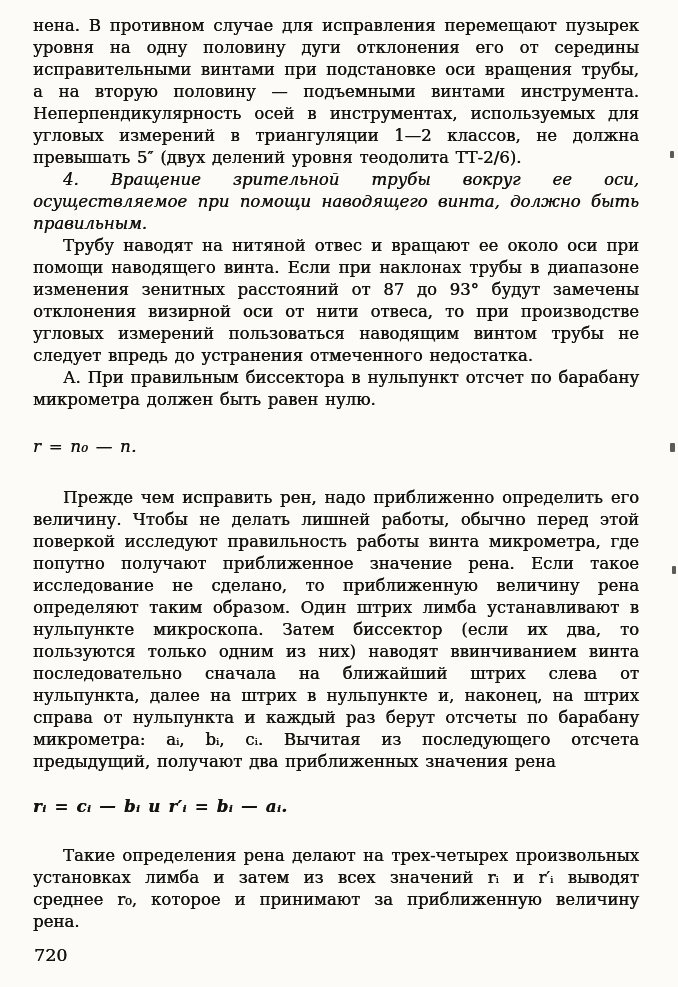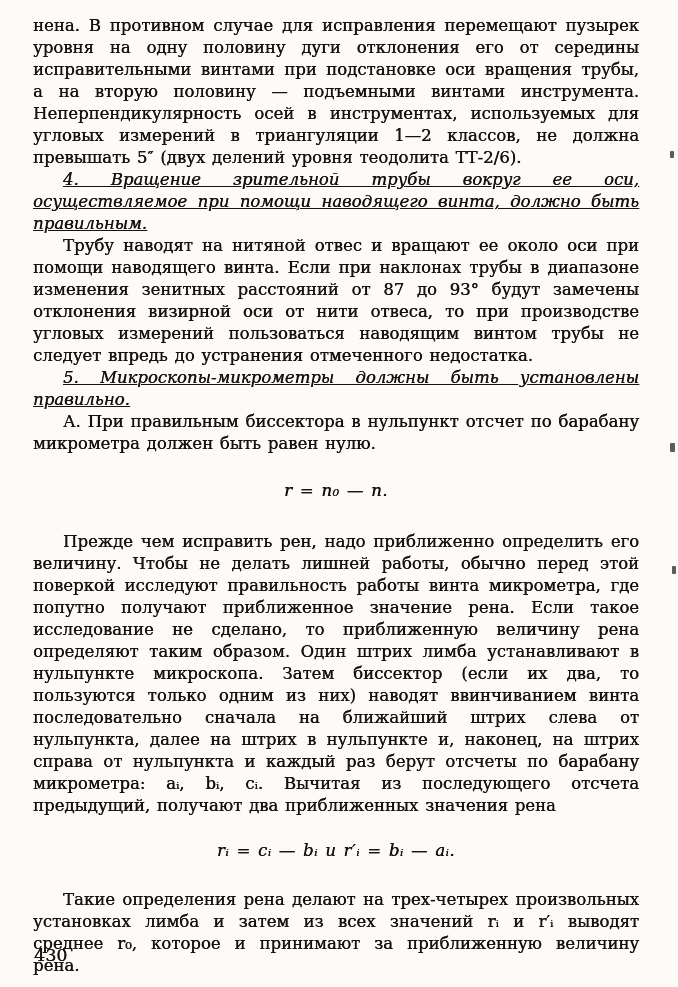--- a/index.html
+++ b/index.html
@@ -22,29 +22,29 @@
   .para {
     font-size: 16.5px;
     line-height: 22px;
     text-align: justify;
     text-indent: 30px;
     word-spacing: 1.5px;
     margin: 0;
     text-shadow: 0.35px 0 0 currentColor; 
   }
   .no-indent { text-indent: 0; }
-  .italic { font-style: italic; text-decoration: underline; }
+  .italic { font-style: italic; }
   .formula {
-    text-align: center;
+    text-align: left;
     text-indent: 0;
     font-style: italic;
     margin: 25px 0 29px 0;
     letter-spacing: 0.5px;
   }
-  .formula-tight { margin: 23px 0 27px 0; }
+  .formula-tight { margin: 23px 0 27px 0; font-weight: bold; }
   .page-number {
     position: absolute;
     left: 34px;
     bottom: 22px;
     font-size: 17.5px;
     text-shadow: 0.35px 0 0 currentColor;
   }
   .artifact {
     position: absolute;
     background: #2a2622;
@@ -59,31 +59,30 @@
 <body>
 
 <div class="page">
 
   <p class="para no-indent">нена. В противном случае для исправления перемещают пузырек уровня на одну половину дуги отклонения его от середины исправительными винтами при подстановке оси вращения трубы, а на вторую половину — подъемными винтами инструмента. Неперпендикулярность осей в инструментах, используемых для угловых измерений в триангуляции 1—2 классов, не должна превышать 5″ (двух делений уровня теодолита ТТ-2/6).</p>
 
   <p class="para italic">4. Вращение зрительной трубы вокруг ее оси, осуществляемое при помощи наводящего винта, должно быть правильным.</p>
 
   <p class="para">Трубу наводят на нитяной отвес и вращают ее около оси при помощи наводящего винта. Если при наклонах трубы в диапазоне изменения зенитных расстояний от 87 до 93° будут замечены отклонения визирной оси от нити отвеса, то при производстве угловых измерений пользоваться наводящим винтом трубы не следует впредь до устранения отмеченного недостатка.</p>
 
-  <p class="para italic">5. Микроскопы-микрометры должны быть установлены правильно.</p>
 
   <p class="para">А. При правильным биссектора в нульпункт отсчет по барабану микрометра должен быть равен нулю.</p>
 
 
   <p class="para formula">r = n₀ — n.</p>
 
   <p class="para">Прежде чем исправить рен, надо приближенно определить его величину. Чтобы не делать лишней работы, обычно перед этой поверкой исследуют правильность работы винта микрометра, где попутно получают приближенное значение рена. Если такое исследование не сделано, то приближенную величину рена определяют таким образом. Один штрих лимба устанавливают в нульпункте микроскопа. Затем биссектор (если их два, то пользуются только одним из них) наводят ввинчиванием винта последовательно сначала на ближайший штрих слева от нульпункта, далее на штрих в нульпункте и, наконец, на штрих справа от нульпункта и каждый раз берут отсчеты по барабану микрометра: aᵢ, bᵢ, cᵢ. Вычитая из последующего отсчета предыдущий, получают два приближенных значения рена</p>
 
   <p class="para formula formula-tight">rᵢ = cᵢ — bᵢ  и  r′ᵢ = bᵢ — aᵢ.</p>
 
   <p class="para">Такие определения рена делают на трех-четырех произвольных установках лимба и затем из всех значений rᵢ и r′ᵢ выводят среднее r₀, которое и принимают за приближенную величину рена.</p>
 
-  <div class="page-number">430</div>
+  <div class="page-number">720</div>
 
   <div class="artifact a1"></div>
   <div class="artifact a2"></div>
   <div class="artifact a3"></div>
 </div>
 
 </body></html>

